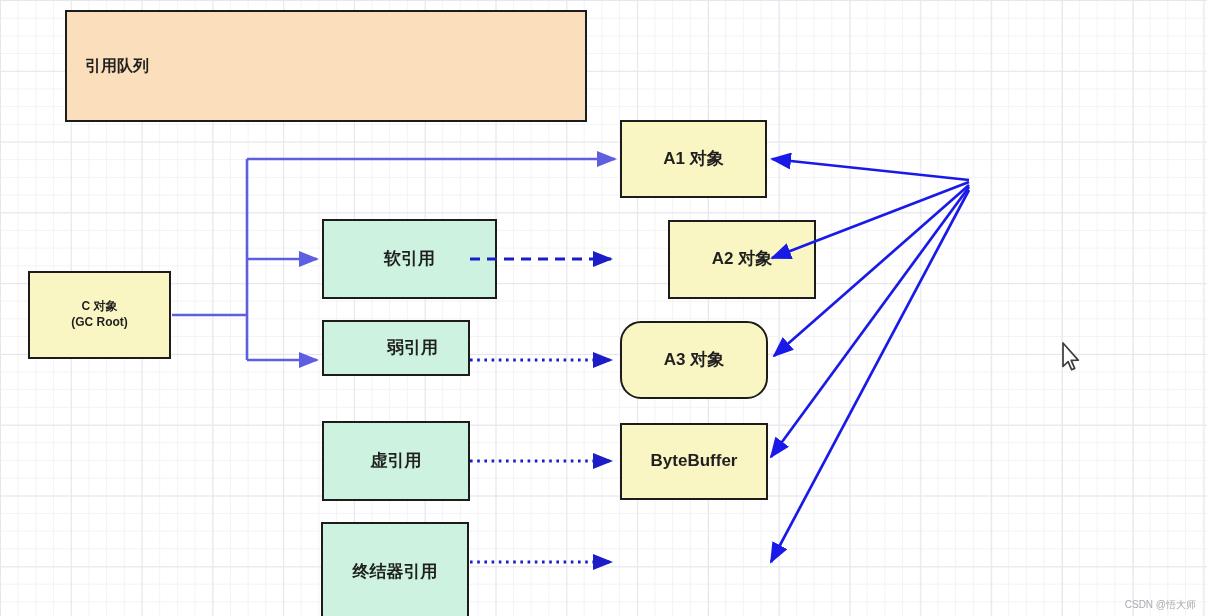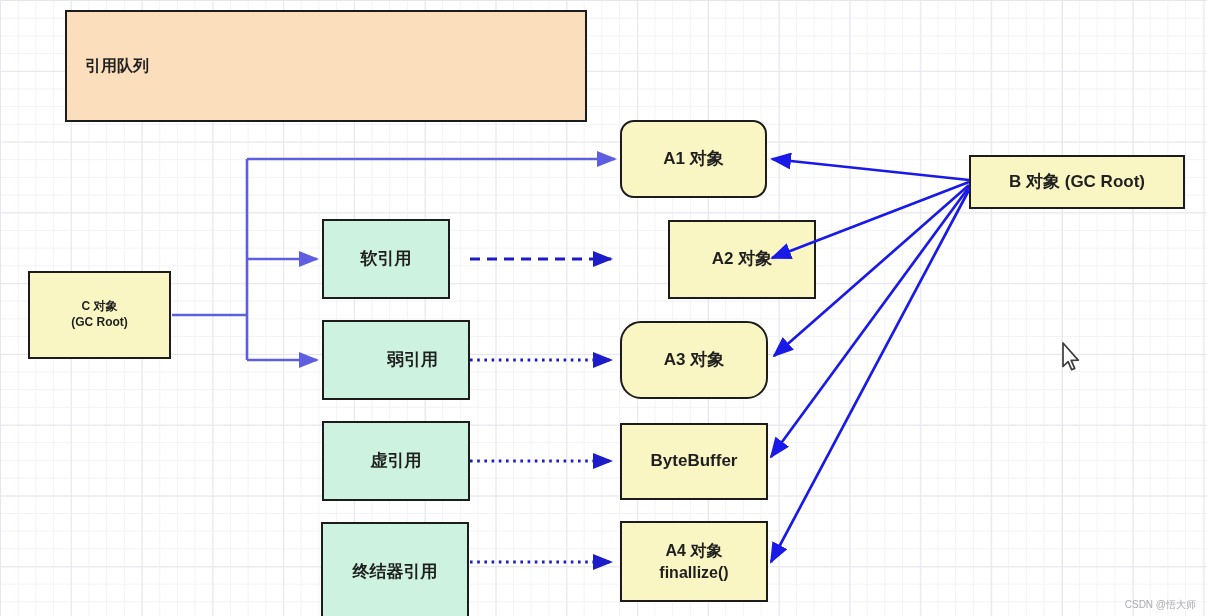--- a/index.html
+++ b/index.html
@@ -43,53 +43,46 @@
 
   <div class="box queue-box" style="left:65px;top:10px;width:522px;height:112px;">
     <span>引用队列</span>
   </div>
 
   <div class="box obj-box" style="left:28px;top:271px;width:143px;height:88px;font-size:12px;">
     <span>C 对象</span>
     <span>(GC Root)</span>
   </div>
 
-  <div class="box ref-box" style="left:322px;top:219px;width:128px;height:80px;">
+  <div class="box ref-box" style="left:322px;top:219px;width:175px;height:80px;">
     <span>软引用</span>
   </div>
-  <div class="box ref-box" style="left:322px;top:320px;width:148px;height:80px;padding-left:33px;">
+  <div class="box ref-box" style="left:322px;top:320px;width:148px;height:56px;padding-left:33px;">
     <span>弱引用</span>
   </div>
   <div class="box ref-box" style="left:322px;top:421px;width:148px;height:80px;">
     <span>虚引用</span>
   </div>
   <div class="box ref-box" style="left:308px;top:522px;width:148px;height:100px;margin-left:13px;">
     <span>终结器引用</span>
   </div>
 
-  <div class="box obj-box" style="left:620px;top:120px;width:147px;height:78px;border-radius:14px;">
+  <div class="box obj-box" style="left:620px;top:120px;width:147px;height:78px;">
     <span>A1 对象</span>
   </div>
   <div class="box obj-box" style="left:620px;top:220px;width:148px;height:79px;margin-left:48px;">
     <span>A2 对象</span>
   </div>
   <div class="box obj-box" style="left:620px;top:321px;width:148px;height:78px;border-radius:21px;">
     <span>A3 对象</span>
   </div>
   <div class="box obj-box" style="left:620px;top:423px;width:148px;height:77px;">
     <span>ByteBuffer</span>
   </div>
-  <div class="box obj-box" style="left:620px;top:521px;width:148px;height:81px;font-size:16px;">
-    <span>A4 对象</span>
-    <span>finallize()</span>
-  </div>
 
-  <div class="box obj-box" style="left:969px;top:155px;width:216px;height:54px;">
-    <span>B 对象  (GC Root)</span>
-  </div>
 
   <svg class="overlay" width="1207" height="616" viewBox="0 0 1207 616">
     <defs>
       <marker id="mPurple" markerUnits="userSpaceOnUse" markerWidth="20" markerHeight="16" viewBox="0 0 20 16" refX="18" refY="8" orient="auto">
         <path d="M0 0 L20 8 L0 16 Z" fill="#5e5ee0"></path>
       </marker>
       <marker id="mBlue" markerUnits="userSpaceOnUse" markerWidth="21" markerHeight="17" viewBox="0 0 21 17" refX="19" refY="8.5" orient="auto">
         <path d="M0 0 L21 8.5 L0 17 Z" fill="#1a1ae8"></path>
       </marker>
       <marker id="mNavy" markerUnits="userSpaceOnUse" markerWidth="20" markerHeight="16" viewBox="0 0 20 16" refX="18" refY="8" orient="auto">

